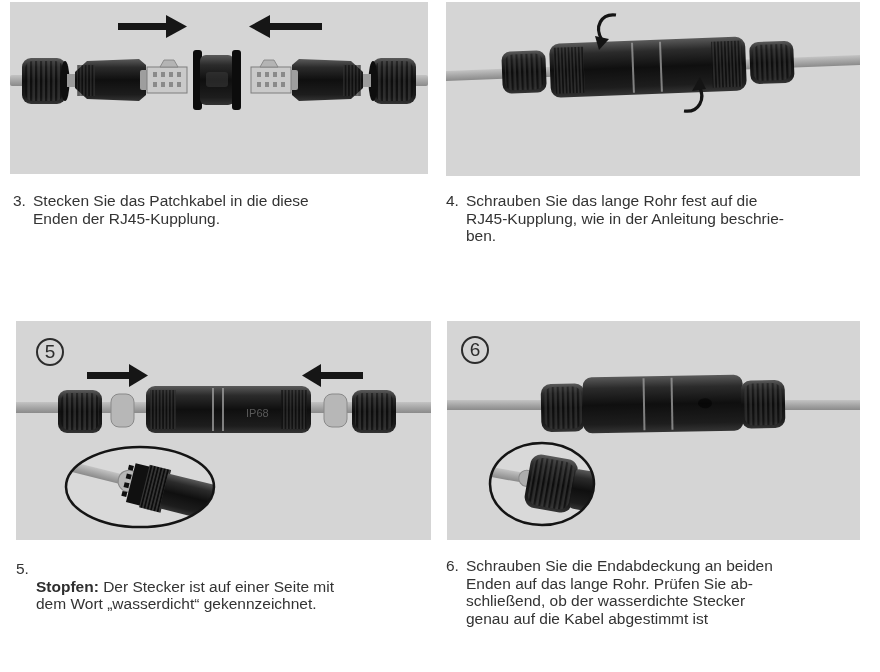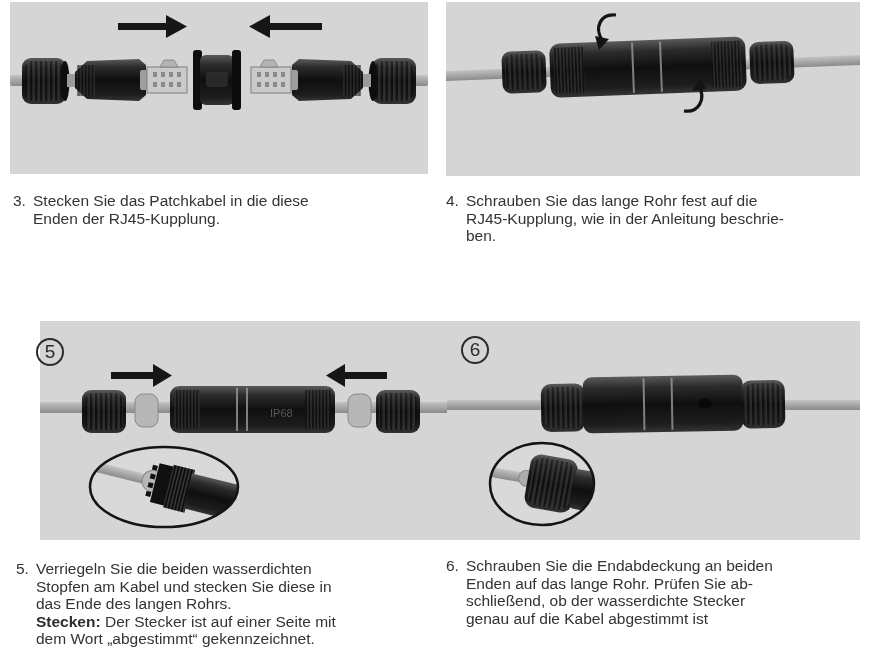--- a/index.html
+++ b/index.html
@@ -5,21 +5,21 @@
   html,body{margin:0;padding:0;background:#ffffff;}
   .page{
     position:relative;width:880px;height:672px;background:#ffffff;
     font-family:"Liberation Sans","DejaVu Sans",sans-serif;color:#363636;
     overflow:hidden;
   }
   .photo{position:absolute;margin:0;padding:0;background:#d5d5d5;}
   .photo svg{display:block;}
   .p1{left:10px;top:2px;width:418px;height:172px;}
   .p2{left:446px;top:2px;width:414px;height:174px;}
-  .p3{left:16px;top:321px;width:415px;height:219px;margin-left:24px;}
+  .p3{left:16px;top:321px;width:415px;height:219px;}
   .p4{left:447px;top:321px;width:413px;height:219px;}
   .caption{position:absolute;display:flex;font-size:15.5px;line-height:17.5px;color:#333333;}
   .c3{left:13px;top:192px;width:372px;}
   .c4{left:446px;top:192px;width:408px;}
   .c5{left:16px;top:560px;width:392px;}
   .c6{left:446px;top:557px;width:412px;}
   .num{flex:none;width:20px;}
   .txt{flex:1;white-space:pre-line;}
   .txt strong{font-weight:bold;color:#2e2e2e;}
   .badge{
@@ -302,24 +302,22 @@
 
   <div class="caption c4">
     <span class="num">4.</span>
     <span class="txt">Schrauben Sie das lange Rohr fest auf die
 RJ45-Kupplung, wie in der Anleitung beschrie-
 ben.</span>
   </div>
 
   <div class="caption c5">
     <span class="num">5.</span>
-    <span class="txt"><span>Verriegeln Sie die beiden wasserdichten
-Stopfen am Kabel und stecken Sie diese in
-das Ende des langen Rohrs.</span><br><strong>Stecken:</strong><span> Der Stecker ist auf einer Seite mit
-dem Wort „abgestimmt“ gekennzeichnet.</span></span>
+    <span class="txt"><br><strong>Stopfen:</strong><span> Der Stecker ist auf einer Seite mit
+dem Wort „wasserdicht“ gekennzeichnet.</span></span>
   </div>
 
   <div class="caption c6">
     <span class="num">6.</span>
     <span class="txt">Schrauben Sie die Endabdeckung an beiden
 Enden auf das lange Rohr. Prüfen Sie ab-
 schließend, ob der wasserdichte Stecker
 genau auf die Kabel abgestimmt ist</span>
   </div>
 

